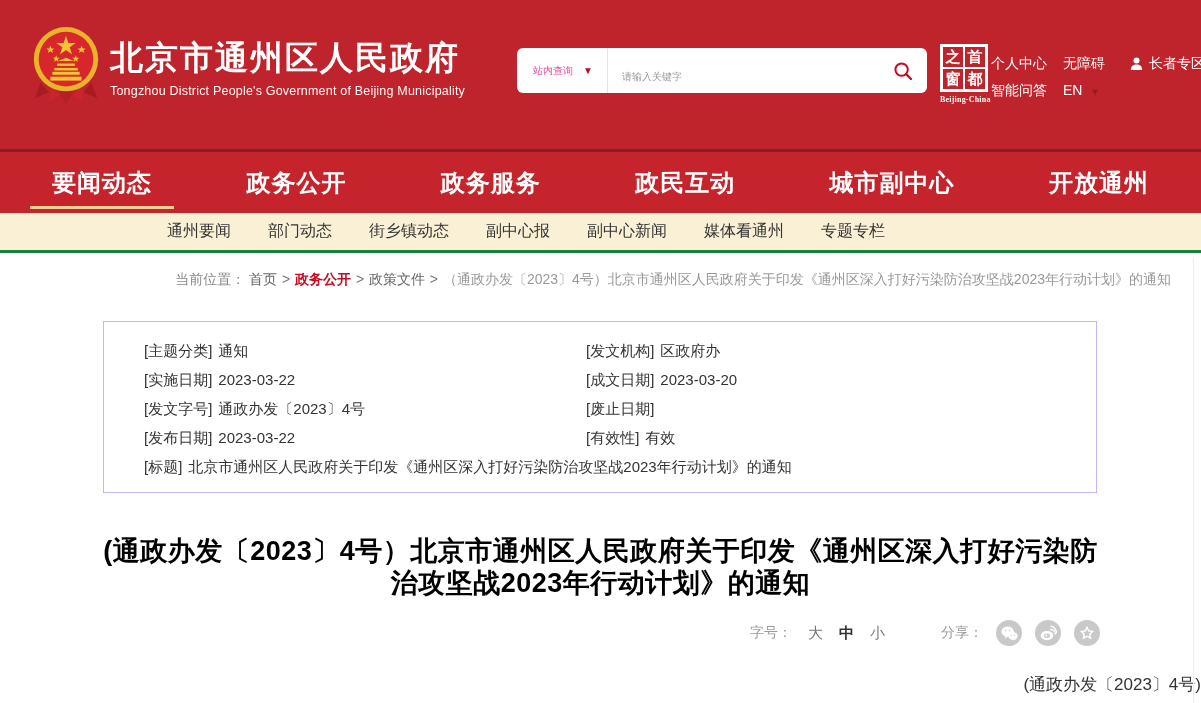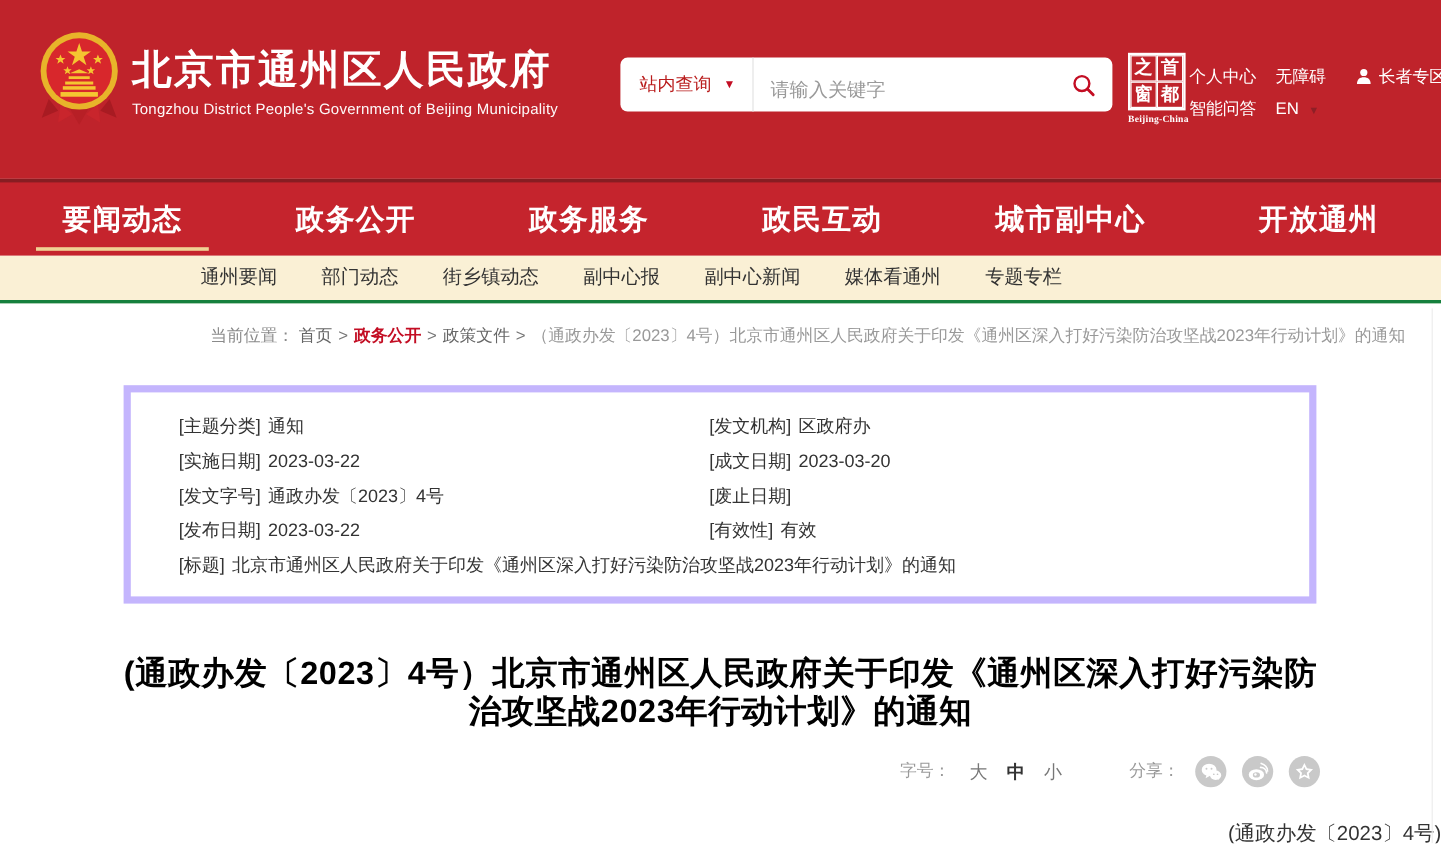--- a/index.html
+++ b/index.html
@@ -8,24 +8,24 @@
 
   
   .site-header{position:relative;width:100%;height:149px;background:#bf232b;}
   .emblem{position:absolute;left:27px;top:24px;width:78px;height:82px;}
   .site-titles{position:absolute;left:110px;top:38px;color:#fff;}
   .site-title{font-size:33px;font-weight:700;letter-spacing:2px;line-height:40px;}
   .site-subtitle{font-size:12.5px;margin-top:6px;letter-spacing:0.2px;opacity:.97;}
 
   .search-box{position:absolute;left:517px;top:48px;width:410px;height:45px;background:#fff;border-radius:6px;display:flex;align-items:center;box-sizing:border-box;}
   .search-scope{display:flex;align-items:center;gap:10px;padding:0 14px 0 16px;cursor:pointer;}
-  .search-scope-label{color:#b91c1c;font-size:15px;}
+  .search-scope-label{color:#ec4899;font-size:10px;}
   .tri-red{color:#c30d23;font-size:10px;line-height:1;}
   .search-divider{width:1px;height:45px;background:#e3e3e3;}
-  .search-input{flex:1;border:none;outline:none;font-size:16px;color:#333;padding:0 8px 0 14px;font-family:inherit;background:transparent;margin-top:11px;}
+  .search-input{flex:1;border:none;outline:none;font-size:10px;color:#333;padding:0 8px 0 14px;font-family:inherit;background:transparent;margin-top:11px;}
   .search-input::placeholder{color:#9a9a9a;}
   .search-btn{background:none;border:none;padding:0 14px 0 4px;cursor:pointer;display:flex;align-items:center;}
 
   .stamp{position:absolute;left:940px;top:44px;width:48px;cursor:pointer;}
   .stamp-grid{display:grid;grid-template-columns:1fr 1fr;border:2px solid #fff;width:44px;height:44px;}
   .stamp-cell{display:flex;align-items:center;justify-content:center;color:#fff;font-size:15px;font-weight:700;font-family:"Liberation Serif","DejaVu Serif",serif;border:1px solid #fff;line-height:1;}
   .stamp-caption{color:#fff;font-size:8px;font-weight:700;text-align:center;margin-top:3px;letter-spacing:0.2px;font-family:"Liberation Serif","DejaVu Serif",serif;white-space:nowrap;}
 
   .hdr-link{position:absolute;color:#fff;font-size:14px;cursor:pointer;white-space:nowrap;}
   .hdr-link .tri-dark{color:#8f1f26;font-size:9px;margin-left:8px;}
@@ -42,21 +42,21 @@
 
   
   .content{position:relative;background:#fff;}
   .breadcrumb{padding:16px 30px 0 103px;font-size:14px;color:#999;line-height:20px;white-space:nowrap;overflow:hidden;text-align:right;}
   .bc-label{color:#8a8a8a;}
   .bc-link{color:#666;cursor:pointer;}
   .bc-link-red{color:#c30d23;font-weight:700;cursor:pointer;}
   .bc-sep{color:#777;margin:0 1px;}
   .bc-current{color:#999;}
 
-  .meta-box{margin:32px auto 0 103px;width:994px;border:6px solid #c4b5fd;box-sizing:border-box;padding:18px 40px 14px 40px;}
+  .meta-box{margin:32px auto 0 103px;width:994px;border:1px solid #c4b5fd;box-sizing:border-box;padding:18px 40px 14px 40px;}
   .meta-grid{display:grid;grid-template-columns:442px 1fr;row-gap:7px;}
   .meta-item{font-size:15px;color:#333;line-height:22px;}
   .meta-item .meta-val{margin-left:6px;}
   .meta-item.full{grid-column:1 / -1;}
 
   .doc-title{width:1005px;margin:42px auto 0 auto;text-align:center;font-size:27px;line-height:32px;font-weight:700;color:#000;letter-spacing:0.5px;}
 
   .controls-row{display:flex;align-items:center;justify-content:flex-end;padding-right:101px;margin-top:20px;height:28px;gap:0;}
   .ctl-label{color:#999;font-size:14px;}
   .font-size-opt{color:#777;font-size:15px;margin-left:16px;cursor:pointer;text-decoration:none;}

